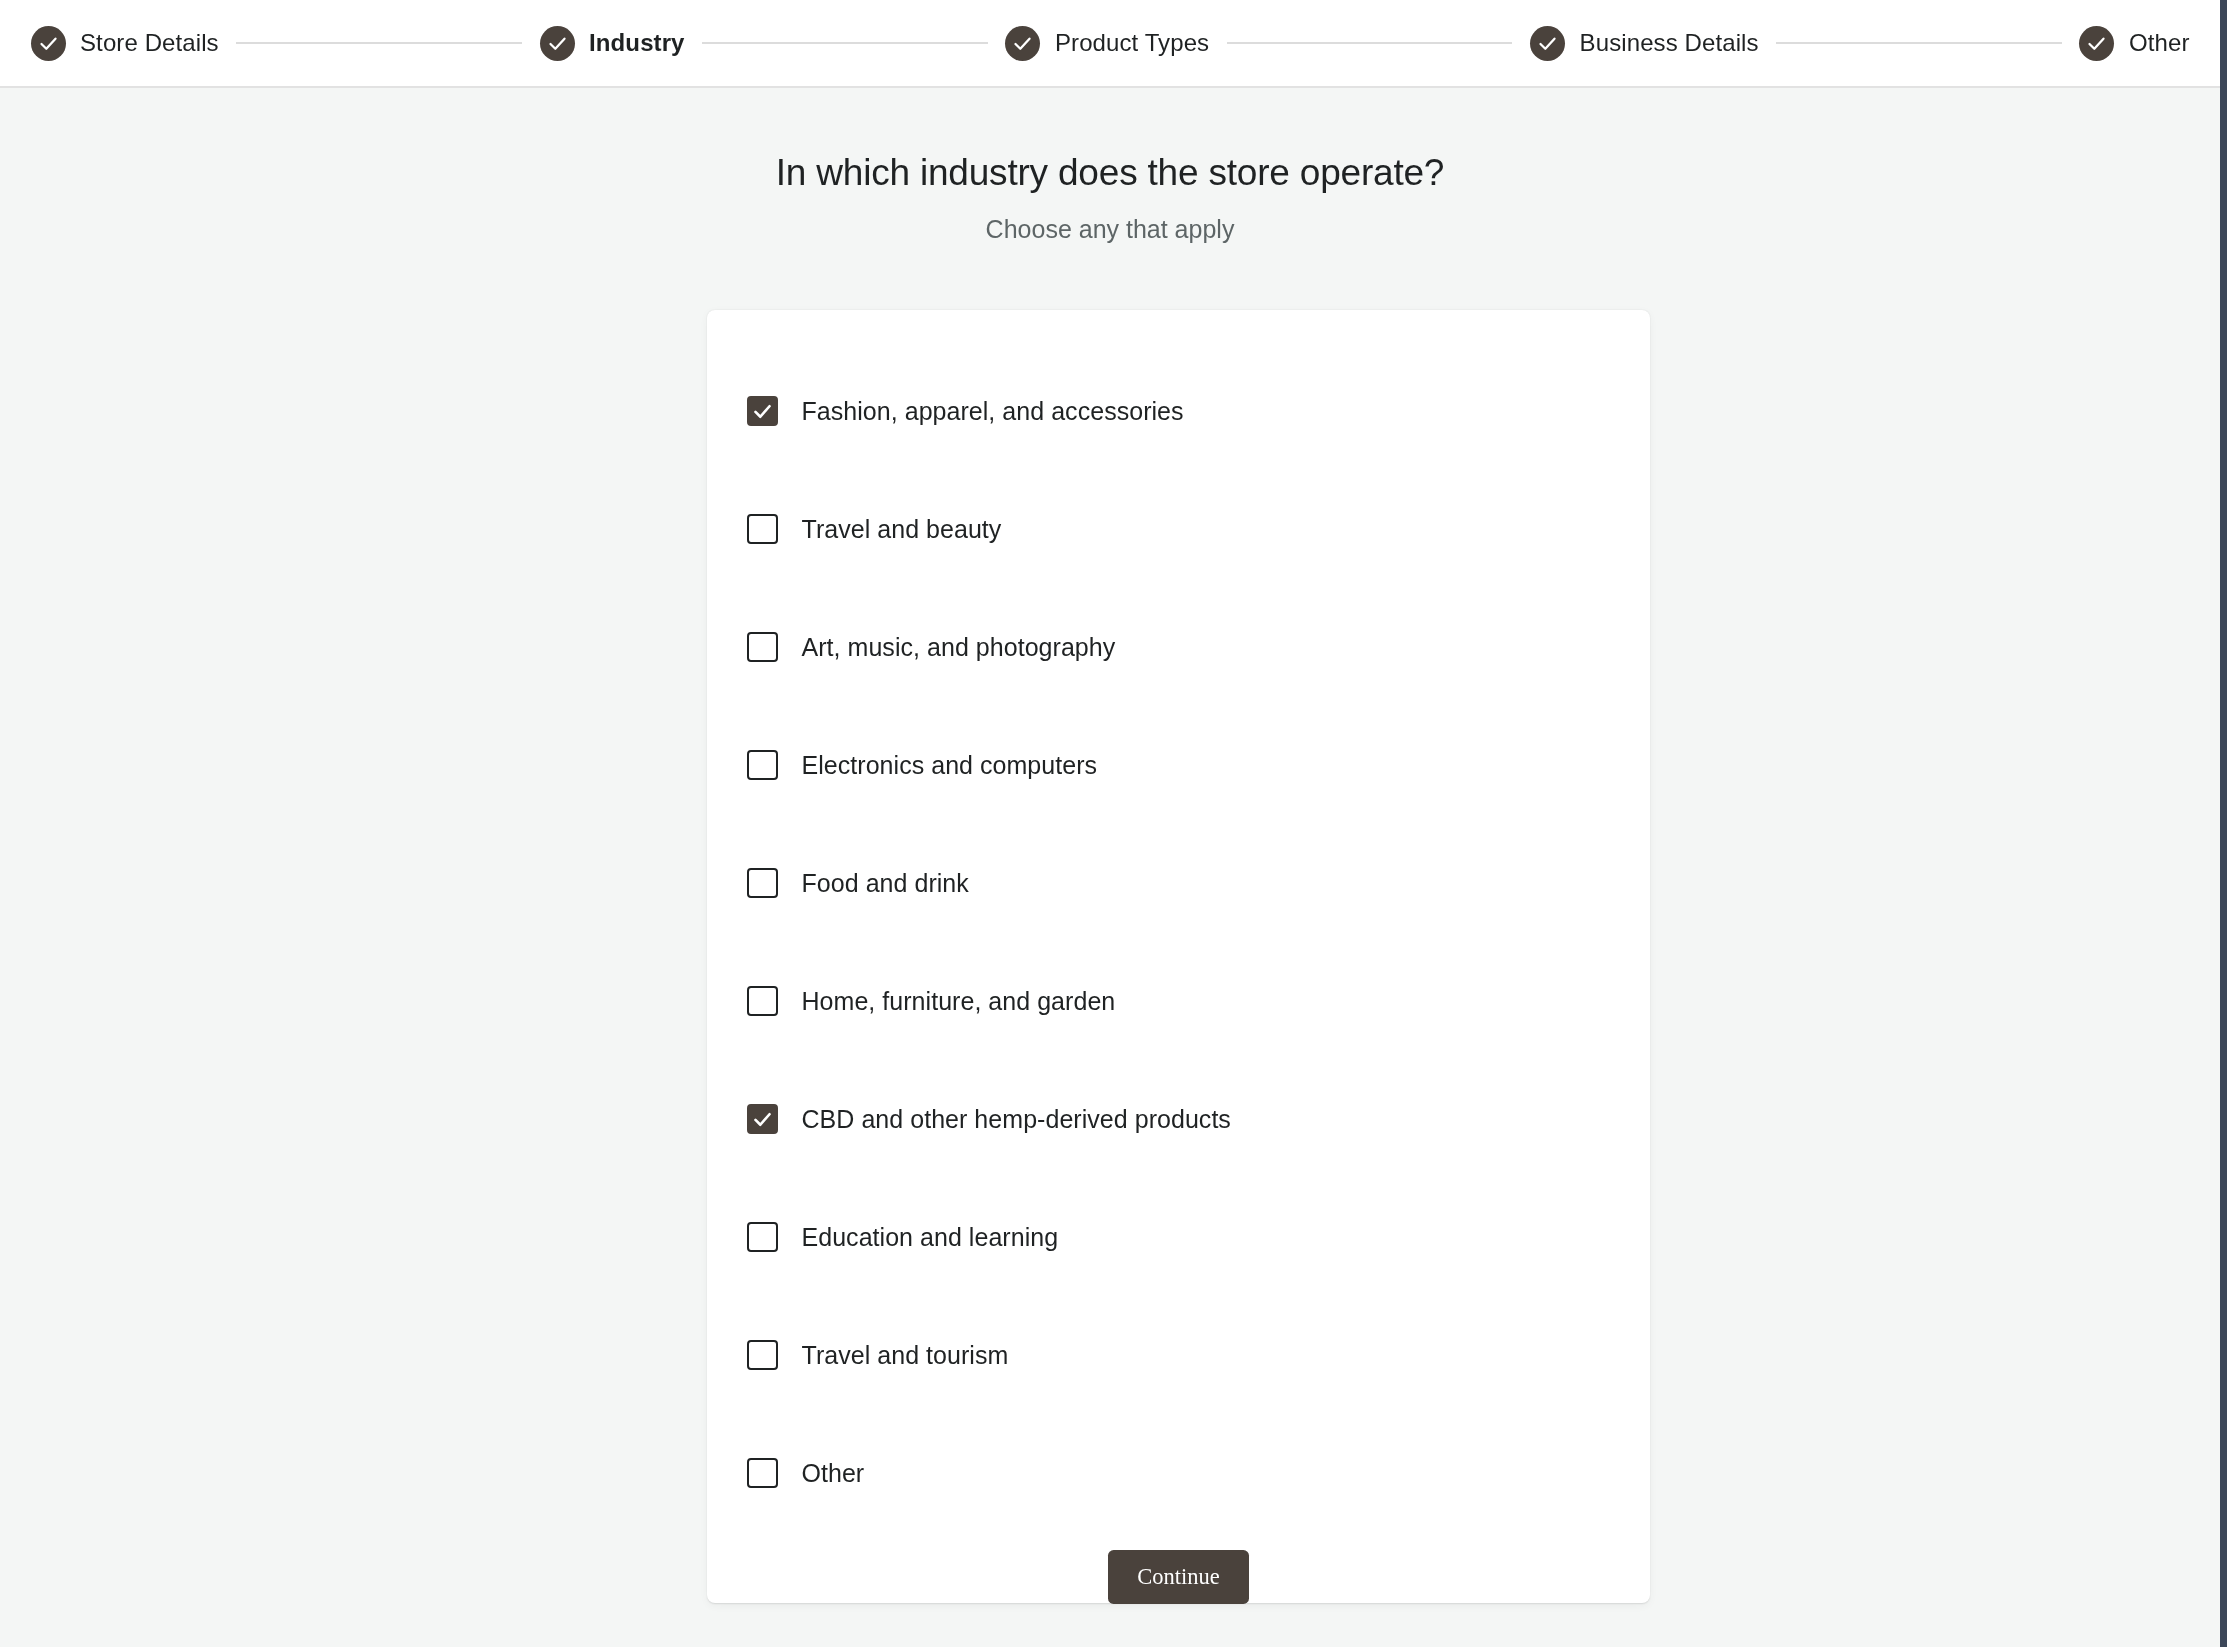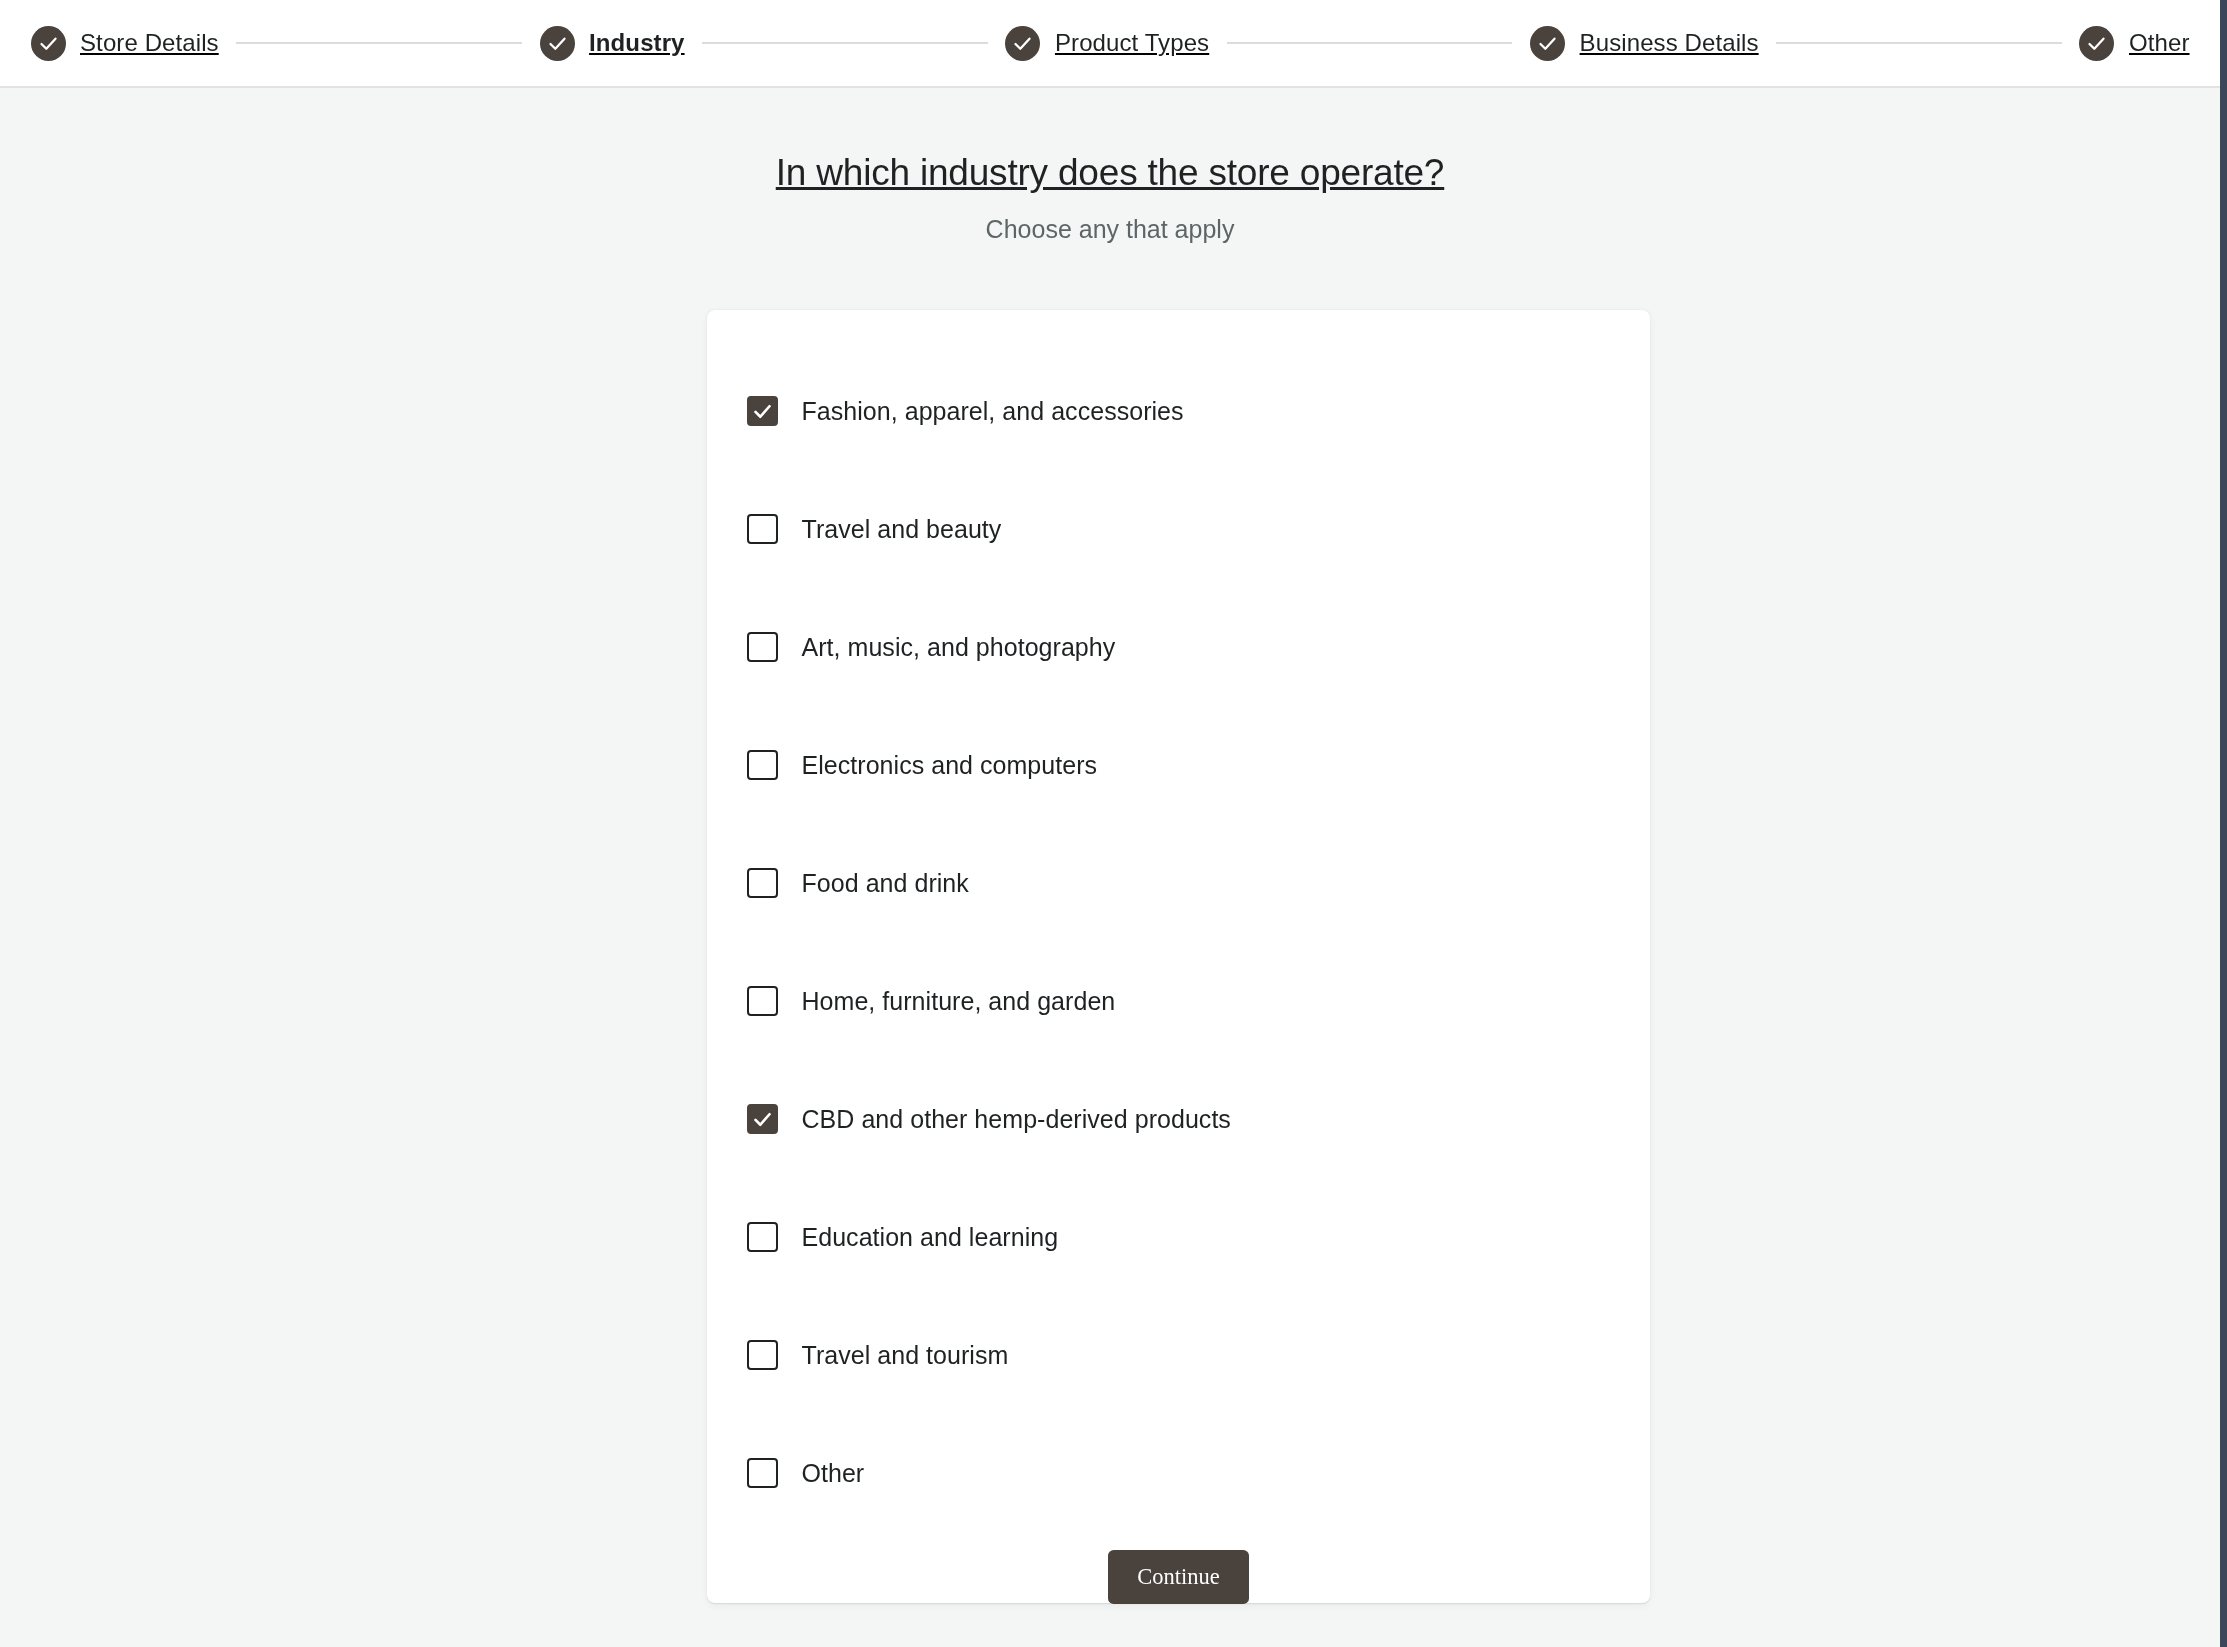--- a/index.html
+++ b/index.html
@@ -30,21 +30,20 @@
     box-sizing: border-box;
     display: flex;
     align-items: center;
     padding: 0 30.5px;
   }
   .step {
     display: flex;
     align-items: center;
     flex: 0 0 auto;
     gap: 14.5px;
-    text-decoration: underline;
   }
   .step-circle {
     width: 35px;
     height: 35px;
     border-radius: 50%;
     background: #4a423c;
     display: flex;
     align-items: center;
     justify-content: center;
     flex: 0 0 auto;
@@ -82,21 +81,20 @@
   .heading-block {
     text-align: center;
     padding-top: 64px;
   }
   .page-title {
     font-size: 37px;
     color: #1f2223;
     margin: 0;
     font-weight: 400;
     letter-spacing: -0.2px;
-    text-decoration: underline;
   }
   .page-subtitle {
     font-size: 25px;
     color: #5d6566;
     margin: 0;
     padding-top: 21px;
     font-weight: 400;
   }
 
   

